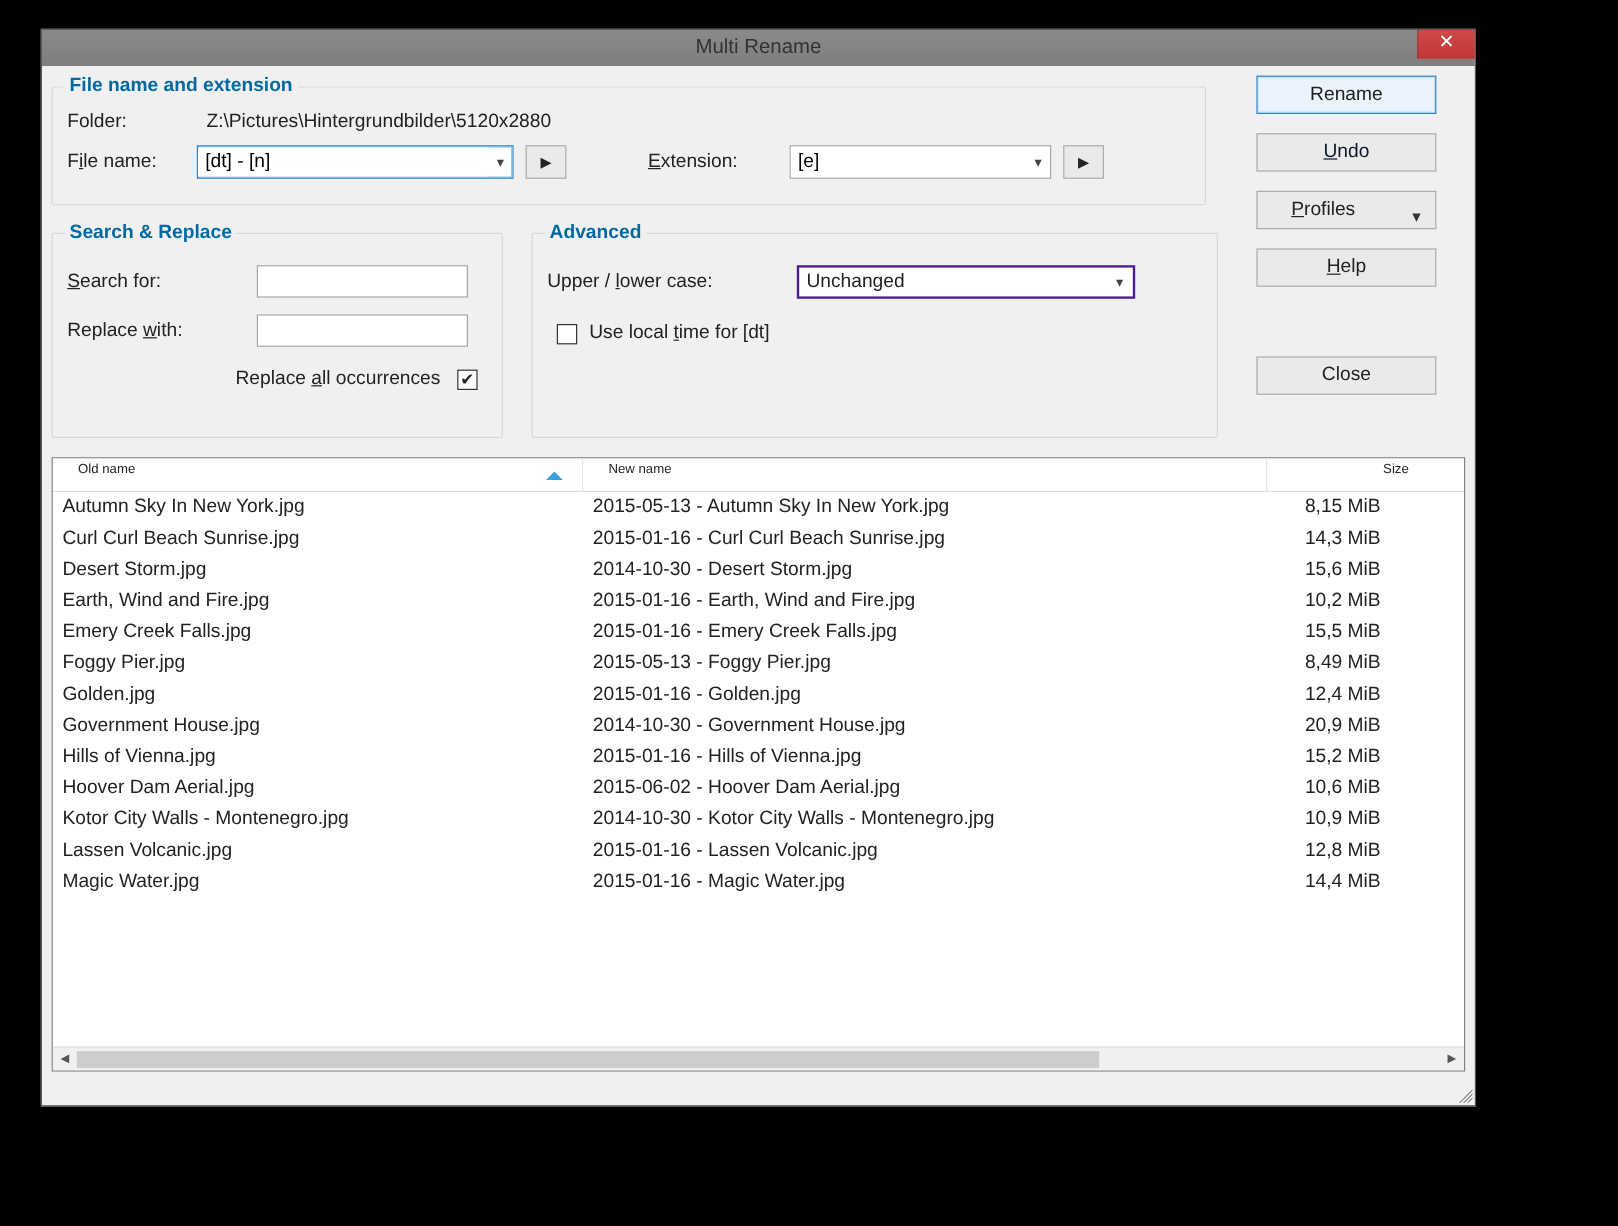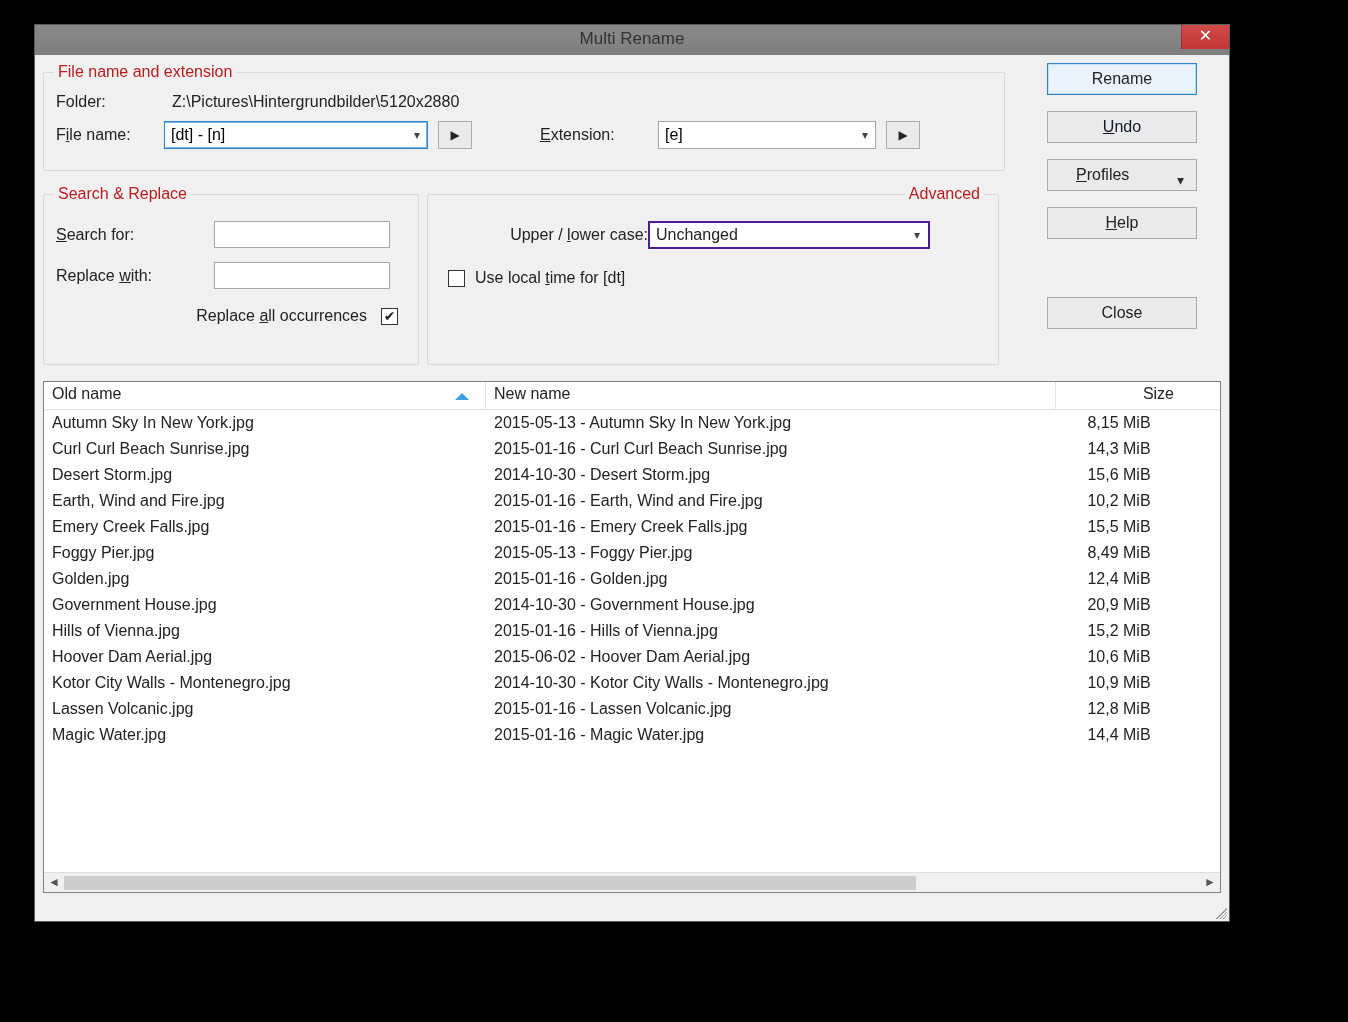--- a/index.html
+++ b/index.html
@@ -61,26 +61,27 @@
     border: 1px solid #d9d9d9;
     border-radius: 2px;
     margin: 0;
     padding: 8px 12px 12px 12px;
     background: #f0f0f0;
     position: absolute;
   }
   fieldset.group > legend {
     padding: 0 4px;
     font-size: 16px;
-    color: #b91c1c;
+    color: #0369a1;
     margin-left: -2px;
+    font-weight: bold;
   }
   .grp-file { left: 0; top: 0; width: 962px; height: 108px; }
   .grp-search { left: 0; top: 122px; width: 376px; height: 180px; }
-  .grp-adv { left: 384px; top: 122px; width: 572px; height: 180px; text-align: right; }
+  .grp-adv { left: 400px; top: 122px; width: 572px; height: 180px; }
   .sidebar { position: absolute; left: 980px; top: 0; width: 176px; }
   .btn {
     display: block;
     width: 150px;
     height: 32px;
     background: #eaeaea;
     border: 1px solid #acacac;
     font-size: 16px;
     color: #222;
     text-align: center;
@@ -193,22 +194,22 @@
     overflow: hidden;
   }
   .listhead {
     height: 28px;
     display: flex;
     background: #fff;
     border-bottom: 1px solid #e0e0e0;
   }
   .listhead .col {
     border-right: 1px solid #e5e5e5;
-    padding: 3px 8px 0 8px;
-    font-size: 16px;
+    padding: 3px 8px 0 21px;
+    font-size: 11px;
     position: relative;
     cursor: pointer;
   }
   .listhead .col.sortup::after {
     content: "";
     position: absolute;
     right: 16px;
     top: 11px;
     width: 0; height: 0;
     border-left: 7px solid transparent;

